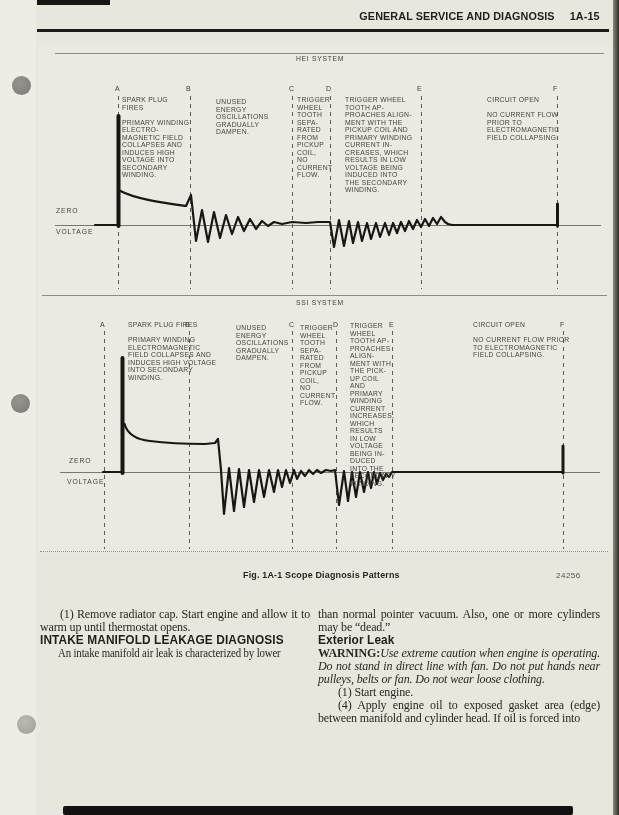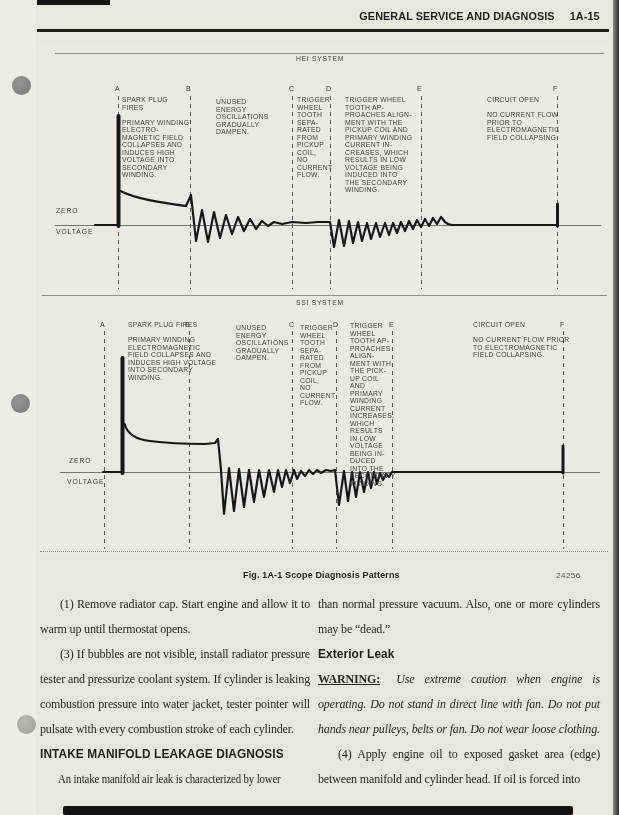--- a/index.html
+++ b/index.html
@@ -34,33 +34,33 @@
   .ann{position:absolute;font-size:6.8px;line-height:7.5px;letter-spacing:.3px;
     color:#45443e;white-space:pre-line;}
   .zv{position:absolute;font-size:6.8px;letter-spacing:.9px;color:#45443e;}
 
   svg.overlay{position:absolute;left:0;top:0;pointer-events:none;}
 
   .caption{position:absolute;left:243px;top:569px;font-weight:bold;font-size:9.5px;
     letter-spacing:.2px;color:#26251f;transform:scaleX(.94);transform-origin:left center;white-space:nowrap;}
   .figcode{position:absolute;left:556px;top:571px;font-size:8px;color:#56544d;letter-spacing:.5px;}
 
-  .col{position:absolute;top:592px;color:#29281f;font-family:"Liberation Serif",serif;
-    font-size:12px;line-height:25px;letter-spacing:-.15px;text-align:justify;}
+  .col{position:absolute;top:608px;color:#29281f;font-family:"Liberation Serif",serif;
+    font-size:12px;line-height:13px;letter-spacing:-.15px;text-align:justify;}
   .col-left{left:40px;width:270px;}
   .col-right{left:318px;width:282px;}
   .col p{margin:0;}
   .ind{text-indent:20px;}
   .head{font-family:"Liberation Sans",sans-serif;font-weight:bold;font-size:12.5px;
     letter-spacing:.1px;margin:0;color:#1f1e19;transform:scaleX(.95);transform-origin:left center;
     white-space:nowrap;text-align:left;}
   .mt10{margin-top:10px;} .mb9{margin-bottom:9px;} .mb11{margin-bottom:11px;} .mb13{margin-bottom:13px;}
   .squeeze{transform:scaleX(.9);transform-origin:left center;white-space:nowrap;text-align:left;}
   .warning i{font-style:italic;}
-  .warning b{margin-right:16px;font-style:normal;text-decoration:underline;}
+  .warning b{margin-right:0;font-style:normal;}
 </style>
 </head>
 <body>
 
 <div class="page">
 
   <div class="left-margin"></div>
   <div class="fig-bg"></div>
   <div class="top-mark"></div>
   <div class="right-edge"></div>
@@ -244,25 +244,25 @@
 TO ELECTROMAGNETIC
 FIELD COLLAPSING.</div>
   <span class="zv" style="left:69px;top:457px">ZERO</span>
   <span class="zv" style="left:67px;top:478px">VOLTAGE</span>
 
   <div class="caption">Fig. 1A-1    Scope Diagnosis Patterns</div>
   <div class="figcode">24256</div>
 
   <div class="col col-left">
     <p class="ind">(1) Remove radiator cap. Start engine and allow it to warm up until thermostat opens.</p>
-    <p class="ind">(3) If bubbles are not visible, install radiator pressure tester and pressurize coolant system. If cylinder is leaking combustion pressure into water jacket, tester pointer will pulsate with every combustion stroke of each cylinder.</p>
     <p class="head mt10 mb9">INTAKE MANIFOLD LEAKAGE DIAGNOSIS</p>
     <p class="ind squeeze">An intake manifold air leak is characterized by lower</p>
   </div>
 
   <div class="col col-right">
-    <p>than normal pressure vacuum. Also, one or more cylinders may be “dead.”</p>
+    <p>than normal pointer vacuum. Also, one or more cylinders may be “dead.”</p>
     <p class="head mt10 mb11">Exterior Leak</p>
     <p class="warning mb13"><b>WARNING:</b><i>Use extreme caution when engine is operating. Do not stand in direct line with fan. Do not put hands near pulleys, belts or fan. Do not wear loose clothing.</i></p>
+    <p class="ind">(1) Start engine.</p>
     <p class="ind">(4) Apply engine oil to exposed gasket area (edge) between manifold and cylinder head. If oil is forced into</p>
   </div>
 
 </div>
 
 </body></html>

